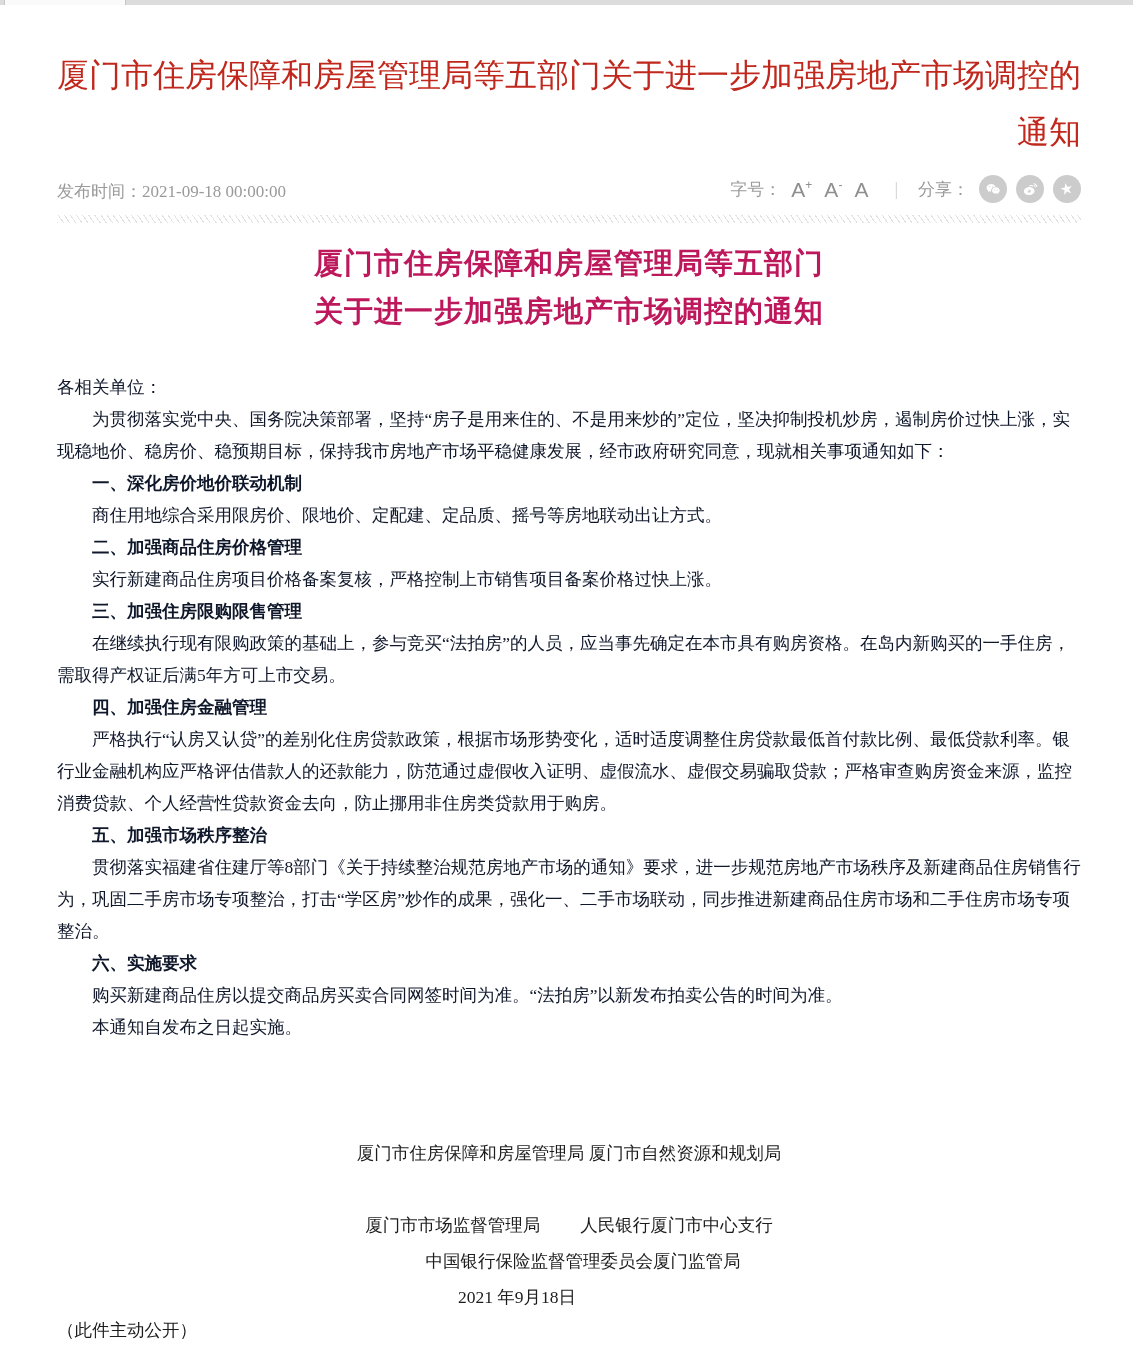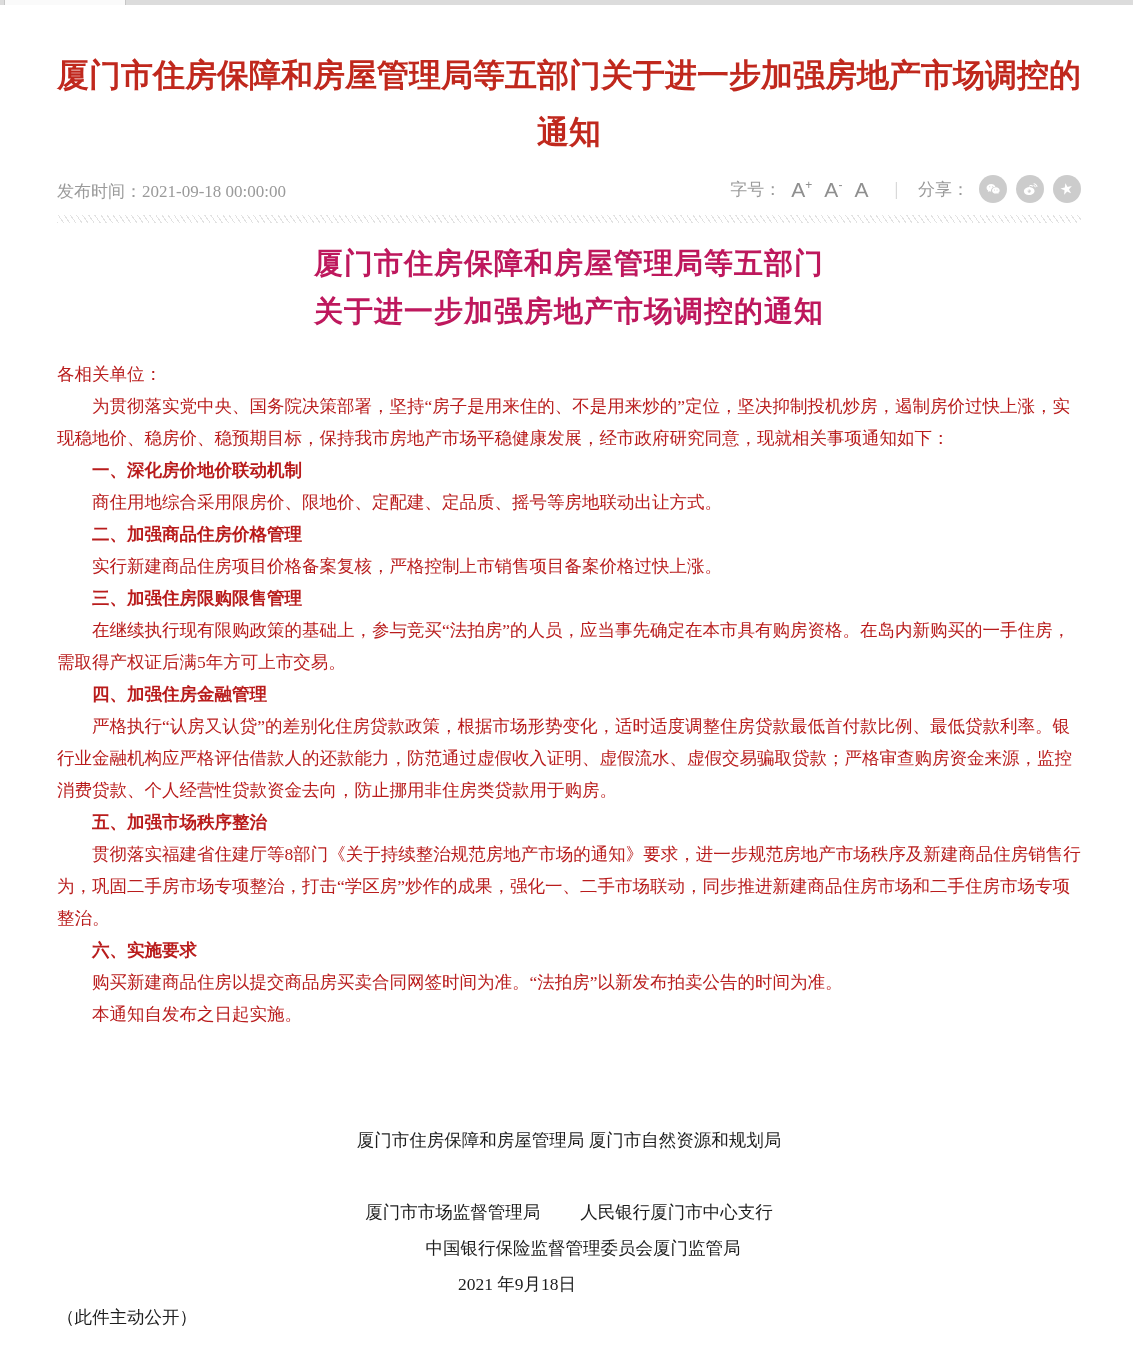--- a/index.html
+++ b/index.html
@@ -15,22 +15,22 @@
   .top-strip .seg-left {
     position: absolute; left: 4px; top: 0; width: 122px; height: 5px;
     background: #fafafa; border-left: 1px solid #c6c6c6; border-right: 1px solid #c6c6c6;
   }
   .top-strip .seg-right { position: absolute; right: 0; top: 0; width: 5px; height: 5px; background: #fff; }
 
   .page { width: 1024px; margin: 0 auto; }
 
   .article-title {
     margin-top: 42px;
-    font-size: 32px; font-weight: bold; line-height: 57px;
-    text-align: center; color: #c0281d;
+    font-size: 32px; font-weight: normal; line-height: 57px;
+    text-align: right; color: #c0281d;
   }
 
   .meta-row {
     margin-top: 10px; height: 32px;
     display: flex; align-items: flex-end; justify-content: space-between;
     color: #9a9a9a; font-size: 17px;
   }
   .meta-left { display: flex; align-items: center; }
   .meta-right { display: flex; align-items: center; gap: 10px; }
   .font-controls { display: flex; align-items: center; gap: 12px; margin-right: 6px;
@@ -52,21 +52,21 @@
     margin-top: 12px; height: 8px;
     background: repeating-linear-gradient(55deg, #e2e2e2 0 1px, #ffffff 1px 5px);
   }
 
   .doc-heading {
     margin-top: 16px;
     text-align: center; font-weight: bold; color: #be185d;
     font-size: 29px; line-height: 48px; letter-spacing: 1px;
   }
 
-  .doc-body { margin-top: 23px; font-size: 17.5px; line-height: 32px; color: #b91c1c; }
+  .doc-body { margin-top: 36px; font-size: 17.5px; line-height: 32px; color: #0f172a; }
   .doc-body p { text-indent: 2em; }
   .doc-body p.salutation { text-indent: 0; }
   .doc-body p.sec-h { font-weight: bold; }
 
   .signatures { margin-top: 92px; text-align: center; font-size: 17.5px; line-height: 36px; color: #1c1c1c; }
   .sig-spacer { height: 36px; }
   .sig-row2 { display: flex; justify-content: center; gap: 40px; }
   .sig-line3 { transform: translateX(14px); }
   .sig-date { transform: translateX(-52px); }
 

